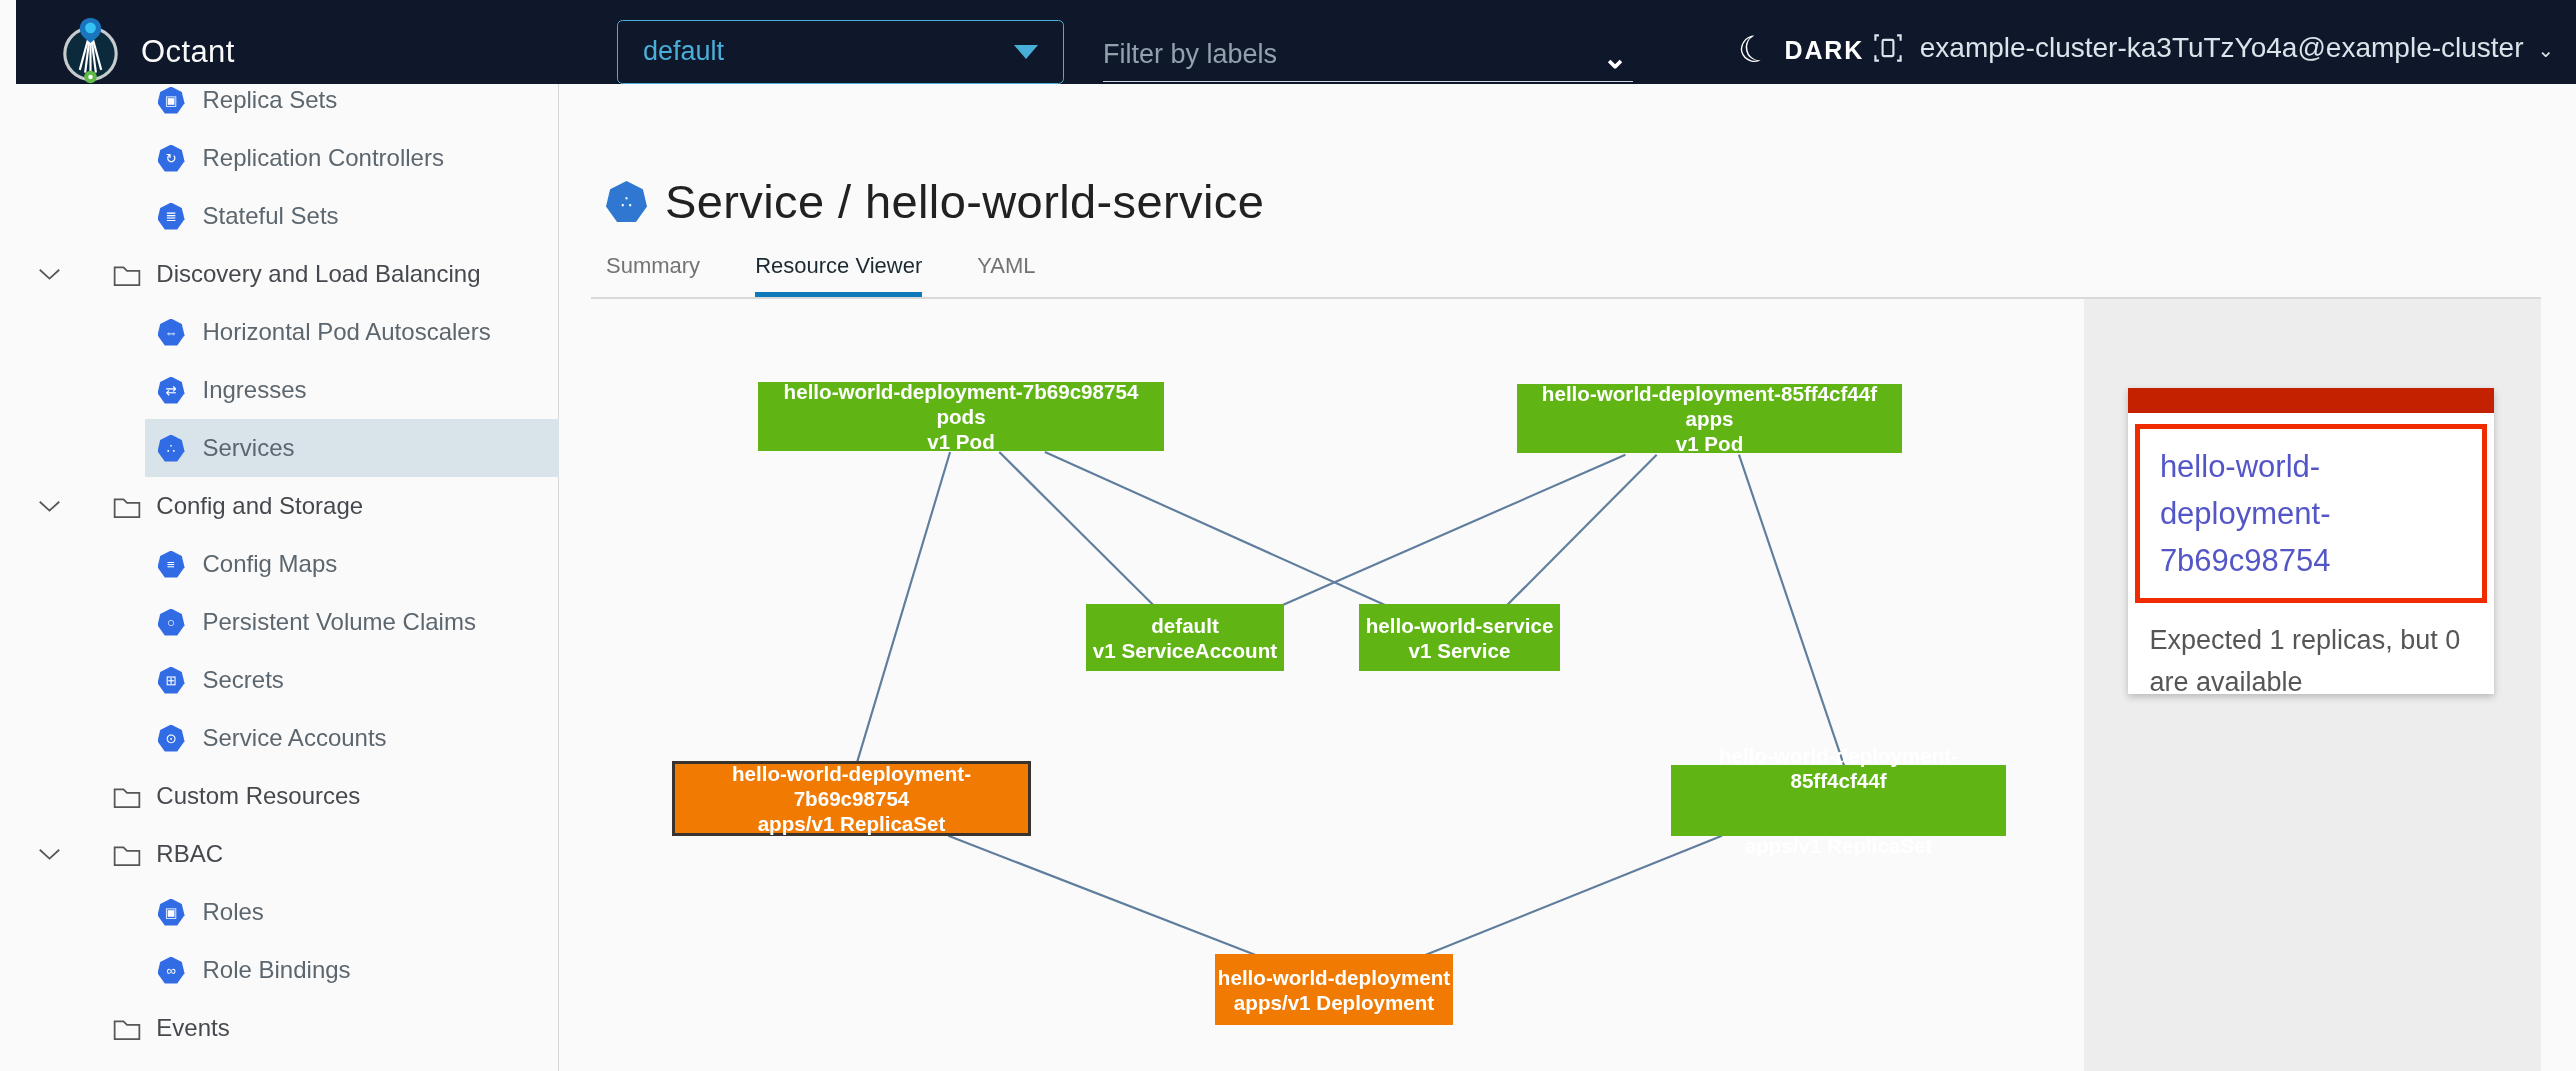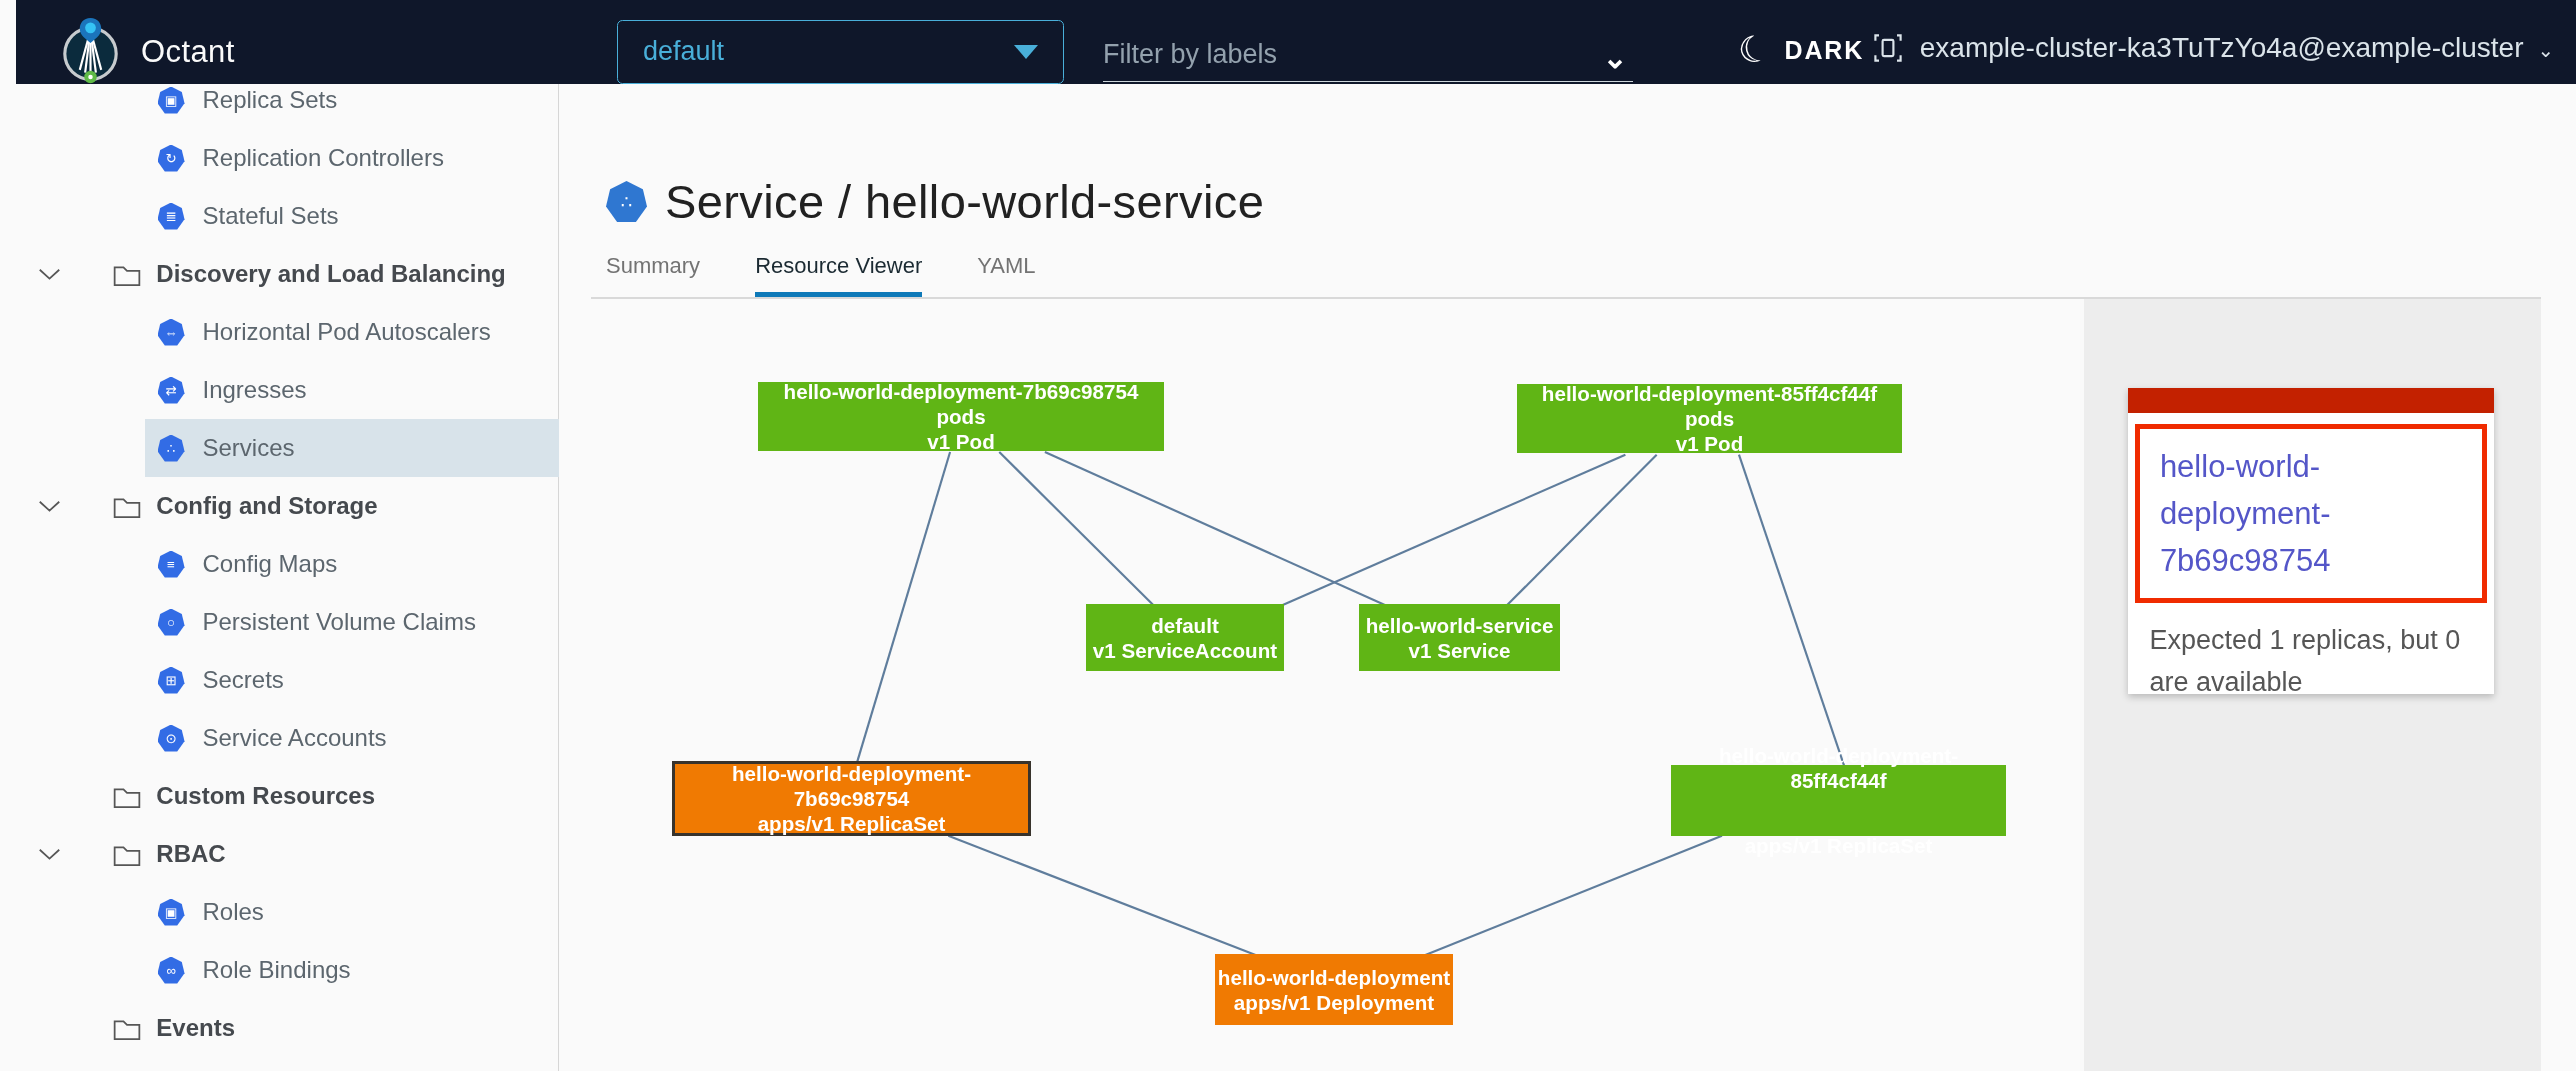--- a/index.html
+++ b/index.html
@@ -48,21 +48,21 @@
   
   .sidebar {
     position:absolute; top:0; left:0; width:559px; height:1072px;
     background:#fafafa; border-right:1.8px solid #d6d6d6; z-index:2;
   }
   .nav { position:absolute; top:71px; left:0; width:100%; }
   .nav-row { height:58px; display:flex; align-items:center; cursor:pointer; }
   .nav-row.group { padding-left:38px; }
   .nav-row.item { margin-left:145px; width:414px; padding-left:12.5px; }
   .nav-row.item.sel { background:#d8e3ea; }
-  .glabel { font-size:24px; font-weight:bold; color:#45494e; margin-left:14.3px; white-space:nowrap; }
+  .glabel { font-size:24px; font-weight:normal; color:#45494e; margin-left:14.3px; white-space:nowrap; }
   .ilabel { font-size:24px; color:#5c666e; margin-left:18px; white-space:nowrap; }
   .chev { width:27px; display:flex; align-items:center; }
   .chev.hidden { visibility:hidden; }
   .folder { margin-left:47px; display:flex; align-items:center; }
   .k8s-icon {
     width:27px; height:27px; background:#326ce5; flex:0 0 27px;
     clip-path:polygon(50% 0%, 90% 20%, 100% 62%, 73% 100%, 27% 100%, 0% 62%, 10% 20%);
     color:#ffffff; font-size:13.4px; display:flex; align-items:center; justify-content:center;
   }
 
@@ -270,21 +270,21 @@
         <line x1="1298" y1="600" x2="965" y2="734"></line>
       </g>
     </svg>
 
     <div class="gnode ok" style="left:197px; top:83px; width:406px; height:69px;">
       <span>hello-world-deployment-7b69c98754 pods</span>
       <span>v1 Pod</span>
     </div>
 
     <div class="gnode ok" style="left:956px; top:85px; width:385px; height:69px;">
-      <span>hello-world-deployment-85ff4cf44f pods</span>
+      <span>hello-world-deployment-85ff4cf44f apps</span>
       <span>v1 Pod</span>
     </div>
 
     <div class="gnode ok" style="left:525px; top:305px; width:198px; height:67px;">
       <span>default</span>
       <span>v1 ServiceAccount</span>
     </div>
 
     <div class="gnode ok" style="left:798px; top:305px; width:201px; height:67px;">
       <span>hello-world-service</span>

